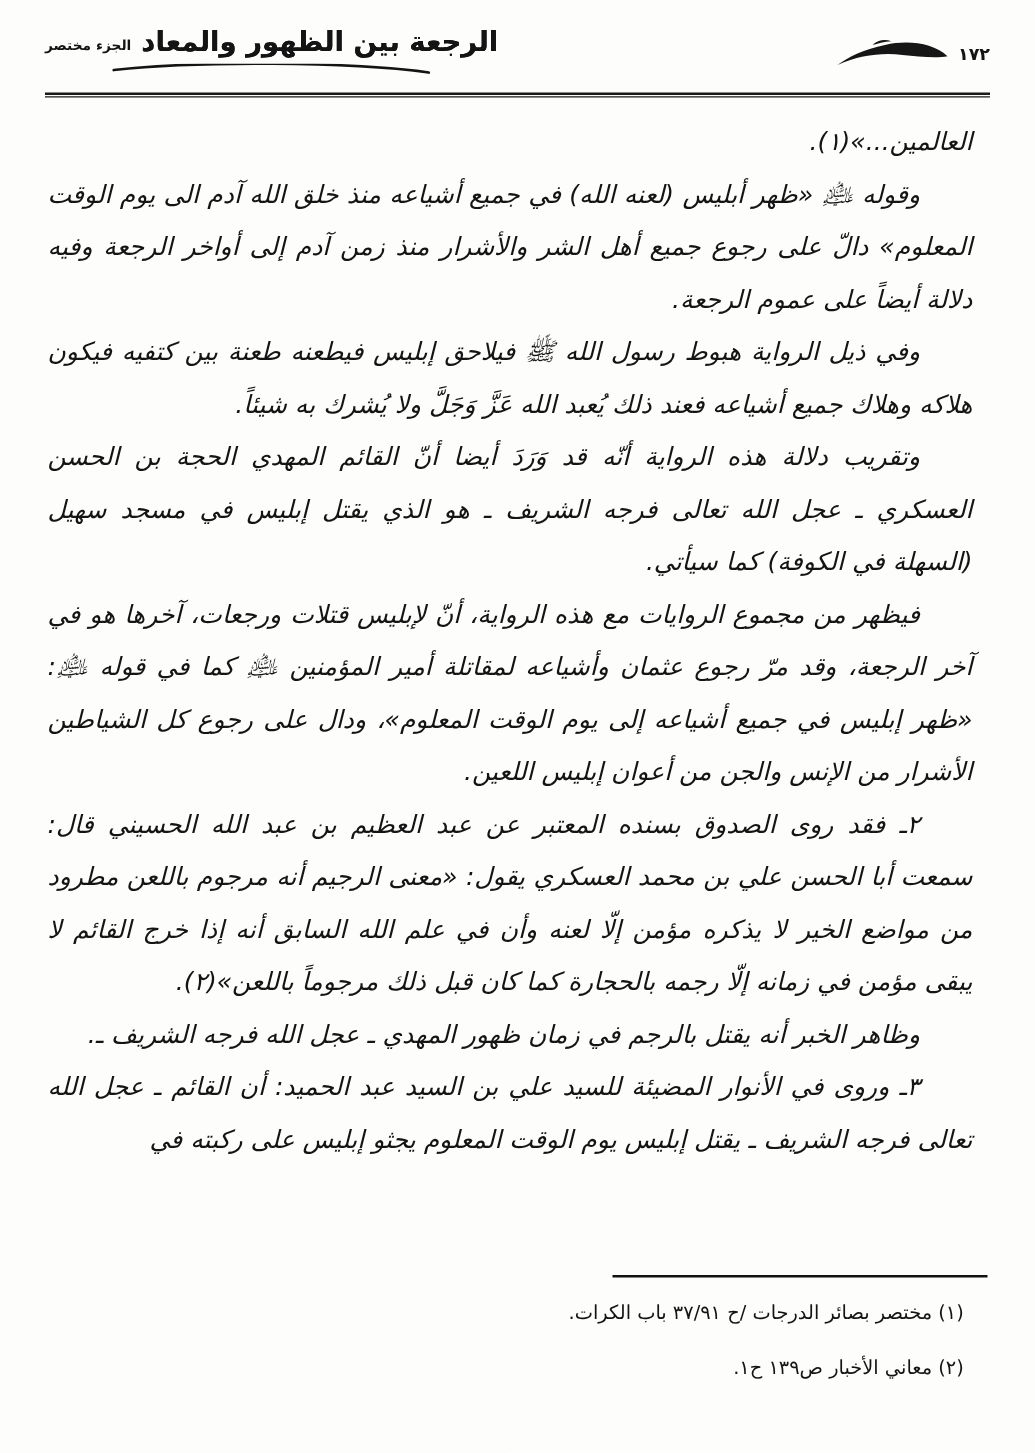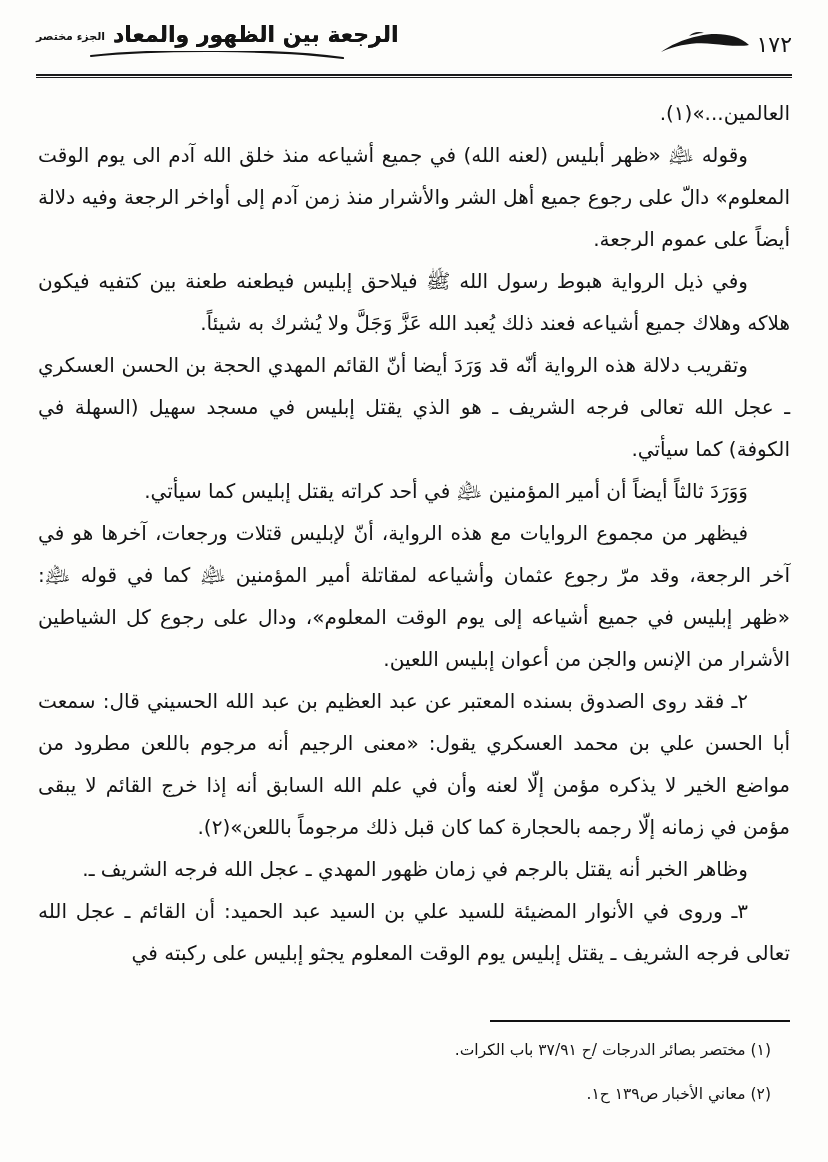--- a/index.html
+++ b/index.html
@@ -24,22 +24,22 @@
     display: flex;
     justify-content: space-between;
     align-items: center;
   }
   .pagenum-cluster {
     display: flex;
     align-items: center;
     gap: 6px;
   }
   .page-number {
-    font-size: 22px;
-    font-weight: normal;
+    font-size: 14px;
+    font-weight: bold;
     letter-spacing: 1px;
   }
   .title-block {
     display: flex;
     flex-direction: column;
     align-items: center;
     padding-bottom: 2px;
   }
   .title-row {
     display: flex;
@@ -65,25 +65,26 @@
     position: absolute;
     top: 74px; right: 36px; left: 36px;
     height: 4px;
     border-top: 2.5px solid #1b1b1b;
     border-bottom: 1px solid #1b1b1b;
   }
 
   
   .body-text {
     position: absolute;
-    top: 92px; right: 38px; left: 38px;
+    top: 92px; right: 50px; left: 38px;
     font-size: 20px;
     line-height: 42px;
     text-align: justify;
     text-justify: inter-word;
+    font-style: italic;
   }
   .body-text p { margin: 0; text-indent: 42px; }
   .body-text p.no-indent { text-indent: 0; }
 
   
   .footnotes {
     position: absolute;
     bottom: 40px; right: 38px; left: 38px;
   }
   .footnote-rule {
@@ -127,21 +128,20 @@
     </div>
   </header>
 
   <div class="header-rule"></div>
 
   <main class="body-text">
     <p class="no-indent">العالمين...»(١).</p>
     <p>وقوله ﵇ «ظهر أبليس (لعنه الله) في جميع أشياعه منذ خلق الله آدم الى يوم الوقت المعلوم» دالّ على رجوع جميع أهل الشر والأشرار منذ زمن آدم إلى أواخر الرجعة وفيه دلالة أيضاً على عموم الرجعة.</p>
     <p>وفي ذيل الرواية هبوط رسول الله ﷺ فيلاحق إبليس فيطعنه طعنة بين كتفيه فيكون هلاكه وهلاك جميع أشياعه فعند ذلك يُعبد الله عَزَّ وَجَلَّ ولا يُشرك به شيئاً.</p>
     <p>وتقريب دلالة هذه الرواية أنّه قد وَرَدَ أيضا أنّ القائم المهدي الحجة بن الحسن العسكري ـ عجل الله تعالى فرجه الشريف ـ هو الذي يقتل إبليس في مسجد سهيل (السهلة في الكوفة) كما سيأتي.</p>
-    <p>وَوَرَدَ ثالثاً أيضاً أن أمير المؤمنين ﵇ في أحد كراته يقتل إبليس كما سيأتي.</p>
     <p>فيظهر من مجموع الروايات مع هذه الرواية، أنّ لإبليس قتلات ورجعات، آخرها هو في آخر الرجعة، وقد مرّ رجوع عثمان وأشياعه لمقاتلة أمير المؤمنين ﵇ كما في قوله ﵇: «ظهر إبليس في جميع أشياعه إلى يوم الوقت المعلوم»، ودال على رجوع كل الشياطين الأشرار من الإنس والجن من أعوان إبليس اللعين.</p>
     <p>٢ـ فقد روى الصدوق بسنده المعتبر عن عبد العظيم بن عبد الله الحسيني قال: سمعت أبا الحسن علي بن محمد العسكري يقول: «معنى الرجيم أنه مرجوم باللعن مطرود من مواضع الخير لا يذكره مؤمن إلّا لعنه وأن في علم الله السابق أنه إذا خرج القائم لا يبقى مؤمن في زمانه إلّا رجمه بالحجارة كما كان قبل ذلك مرجوماً باللعن»(٢).</p>
     <p>وظاهر الخبر أنه يقتل بالرجم في زمان ظهور المهدي ـ عجل الله فرجه الشريف ـ.</p>
     <p>٣ـ وروى في الأنوار المضيئة للسيد علي بن السيد عبد الحميد: أن القائم ـ عجل الله تعالى فرجه الشريف ـ يقتل إبليس يوم الوقت المعلوم يجثو إبليس على ركبته في</p>
   </main>
 
   <footer class="footnotes">
     <div class="footnote-rule"></div>
     <p class="footnote">(١) مختصر بصائر الدرجات /ح ٣٧/٩١ باب الكرات.</p>
     <p class="footnote">(٢) معاني الأخبار ص١٣٩ ح١.</p>

